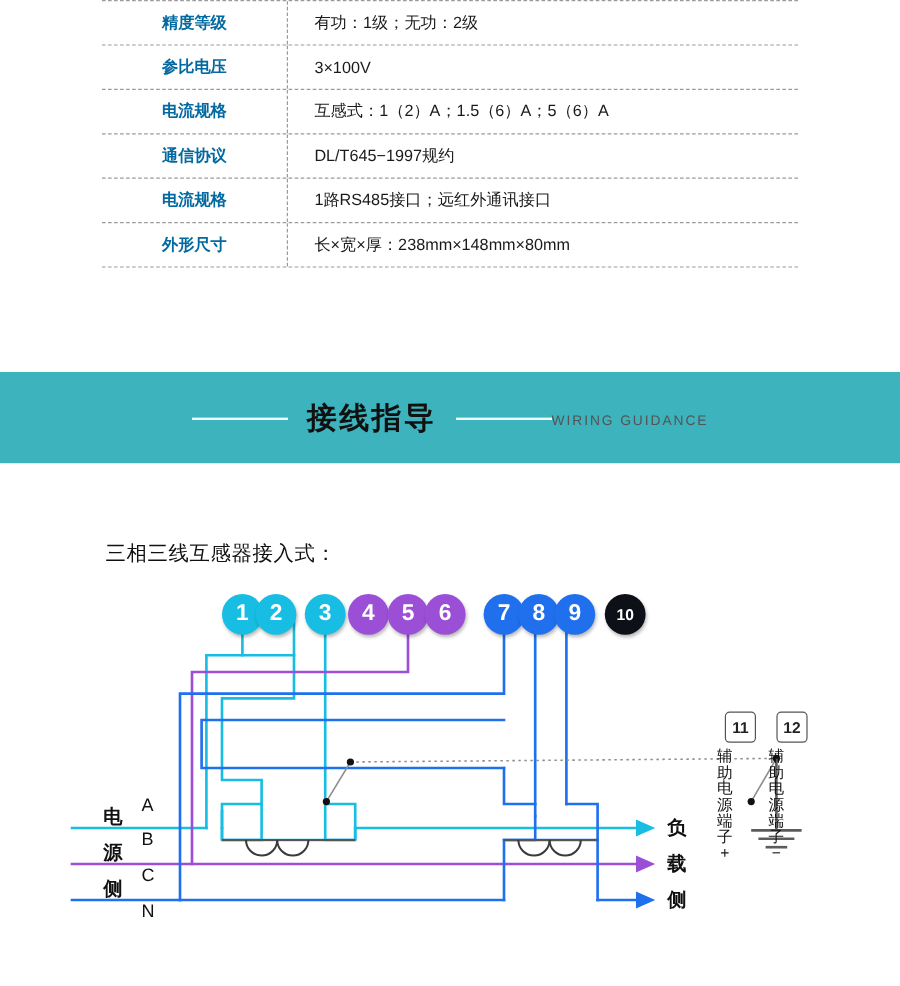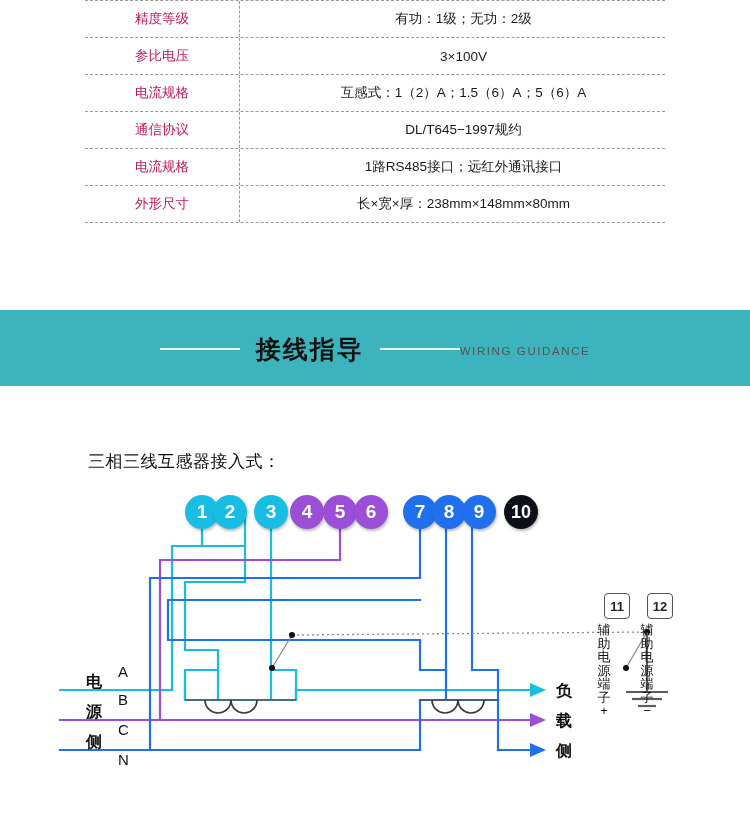--- a/index.html
+++ b/index.html
@@ -12,26 +12,27 @@
   
   .spec-table{
     position:absolute;left:85px;top:0px;width:580px;
   }
   .spec-row{
     display:flex;align-items:center;height:36px;
     border-bottom:1px dashed #9a9a9a;
   }
   .spec-row:first-child{border-top:1px dashed #9a9a9a;}
   .spec-label{
-    width:155px;text-align:center;font-size:13.5px;color:#be185d;
+    width:155px;text-align:center;font-size:13.5px;color:#0369a1;
     border-right:1px dashed #9a9a9a;height:36px;line-height:36px;
     box-sizing:border-box;
+    font-weight:bold;
   }
   .spec-value{
-    flex:1;padding-left:22px;font-size:13.5px;color:#1a1a1a;text-align:center;
+    flex:1;padding-left:22px;font-size:13.5px;color:#1a1a1a;
   }
 
   
   .banner{
     position:absolute;left:0;top:310px;width:750px;height:76px;
     background:#3db4bd;
     display:flex;flex-direction:row;align-items:center;justify-content:center;
   }
   .banner-title-row{display:flex;align-items:center;gap:16px;margin-top:2px;}
   .banner-rule{width:80px;height:2px;background:#ffffff;opacity:.92;}
@@ -53,21 +54,21 @@
   }
   .diagram svg{display:block;}
 
   .term{
     position:absolute;width:34px;height:34px;border-radius:50%;
     display:flex;align-items:center;justify-content:center;
     color:#fff;font-size:19px;font-weight:bold;
     box-shadow:1px 2px 3px rgba(0,0,0,.28);
     z-index:5;
   }
-  .term.n10{font-size:18px;}
+  .term.n10{font-size:13px;}
 
   .side-label{
     position:absolute;font-size:16px;font-weight:bold;color:#111;line-height:1;
   }
   .phase-label{
     position:absolute;font-size:15px;color:#111;line-height:1;
   }
 
   .aux-box{
     position:absolute;width:24px;height:24px;border:1.4px solid #555;

